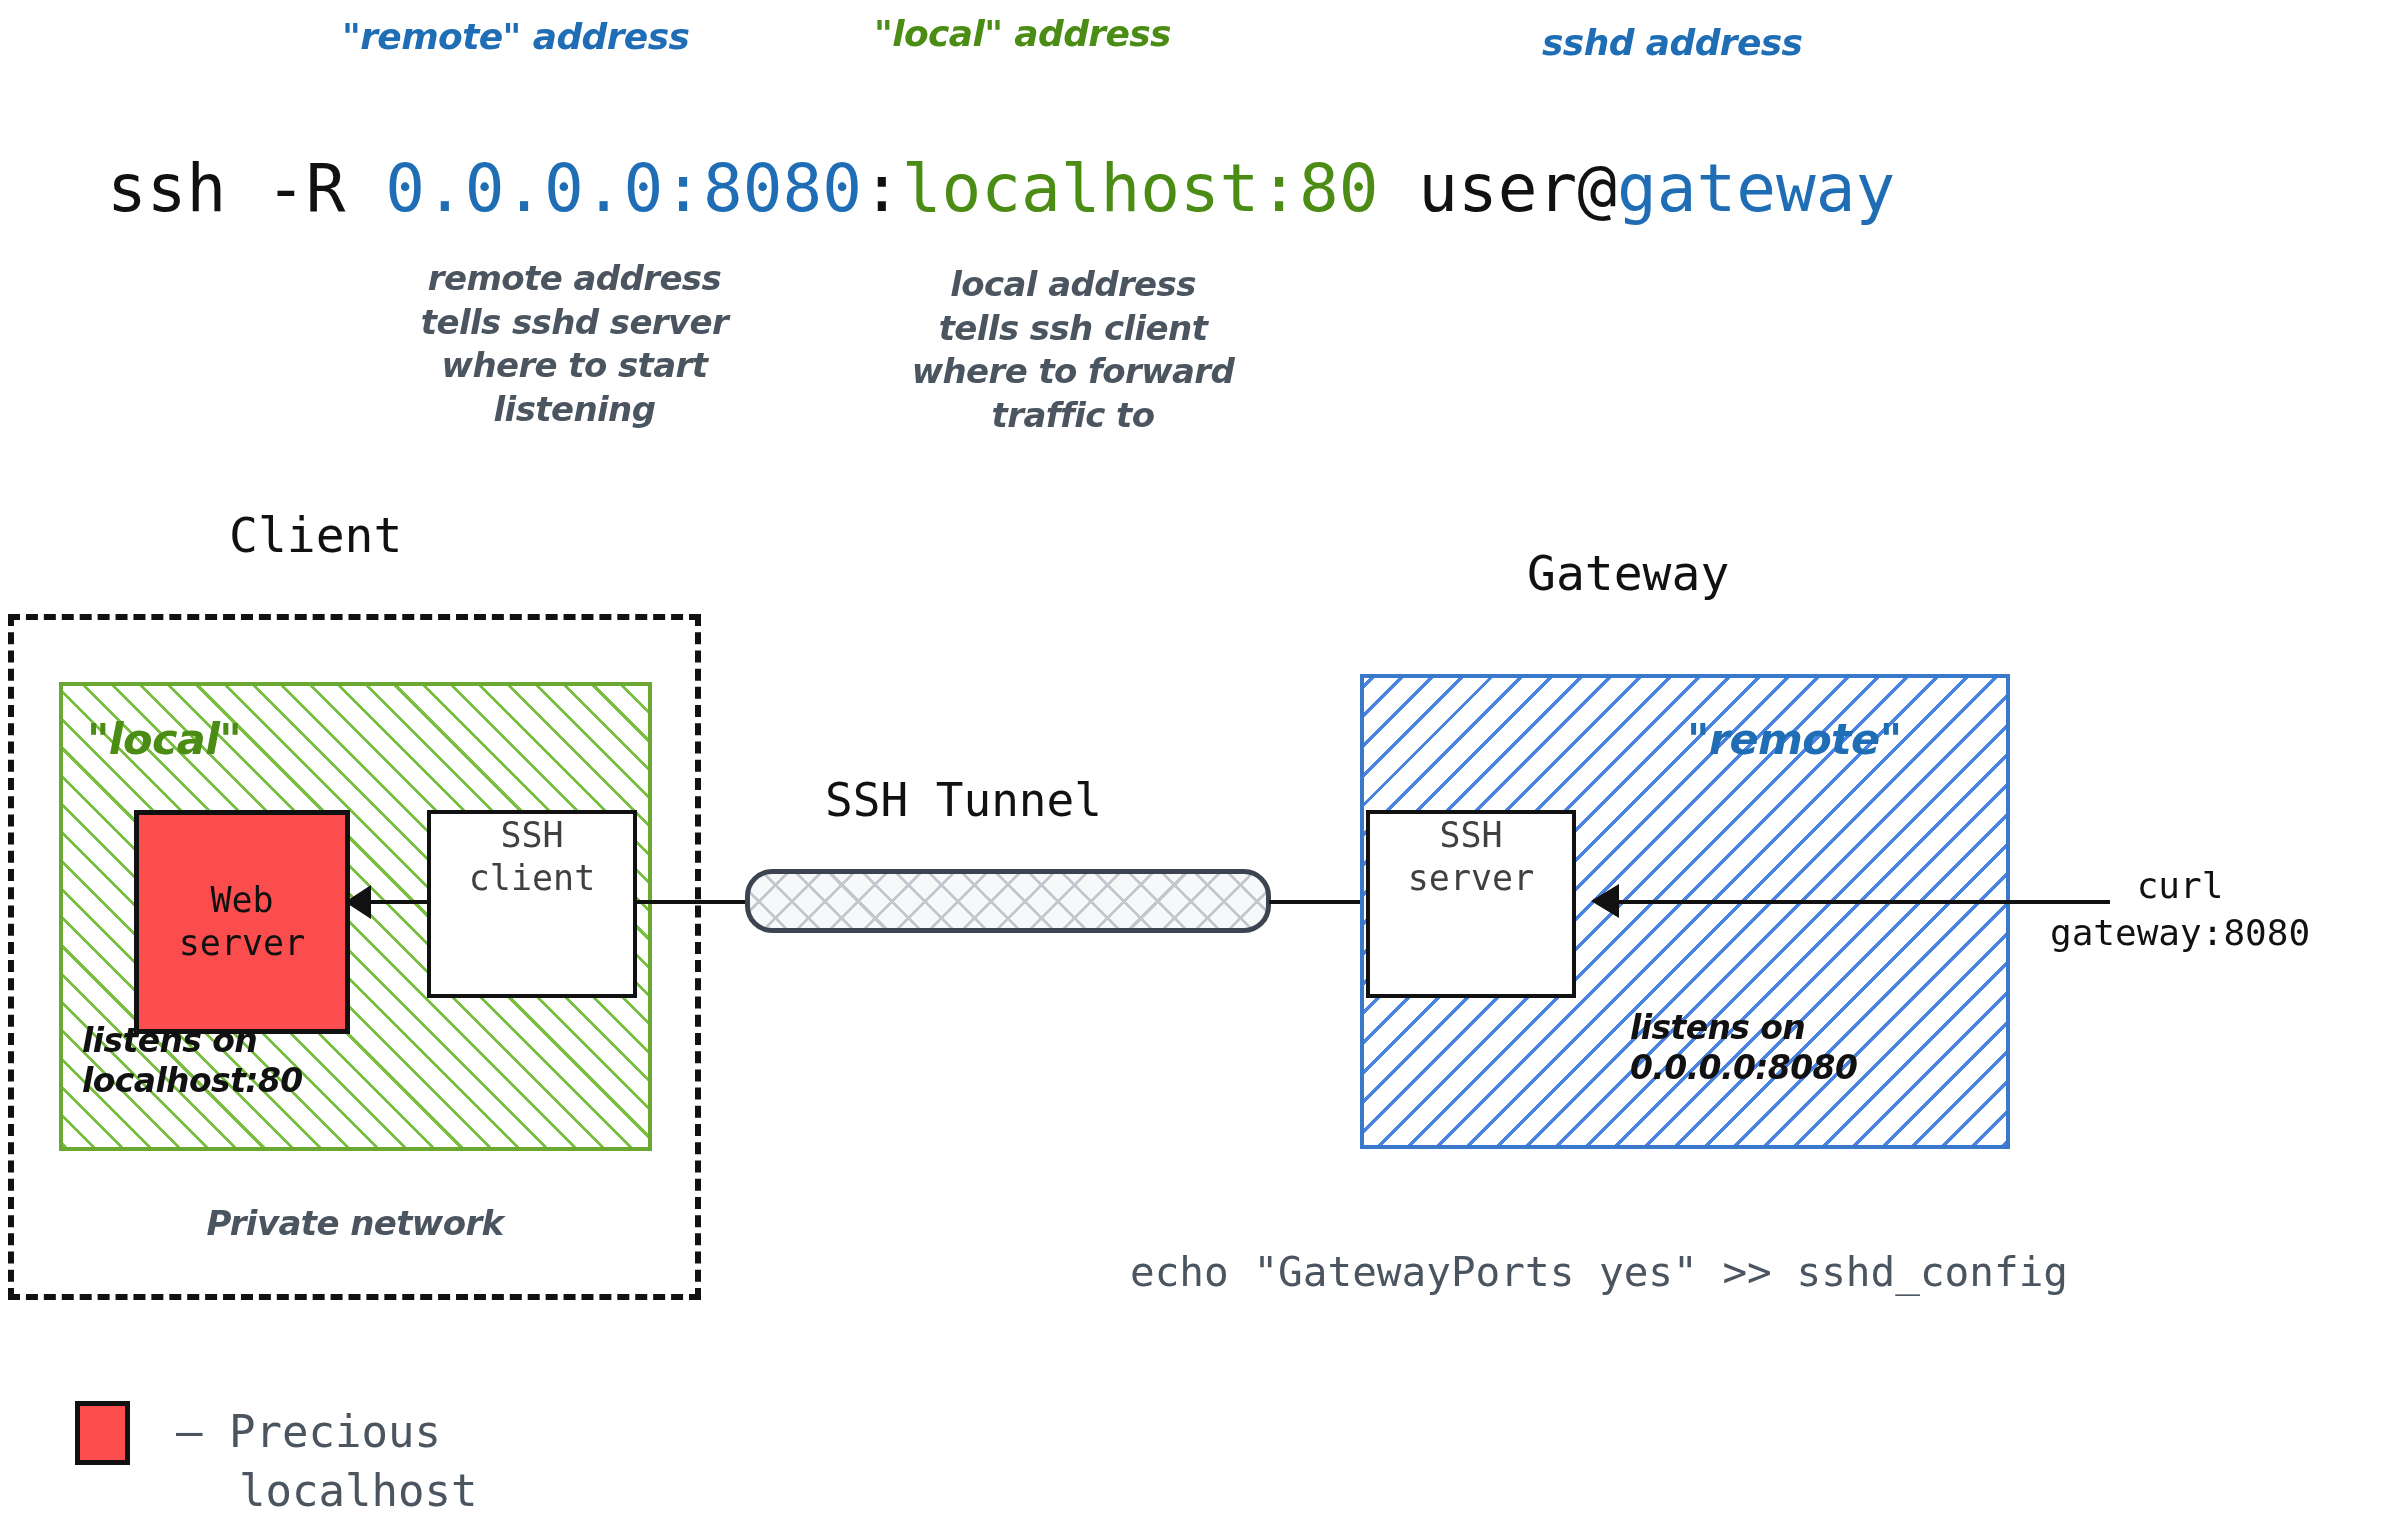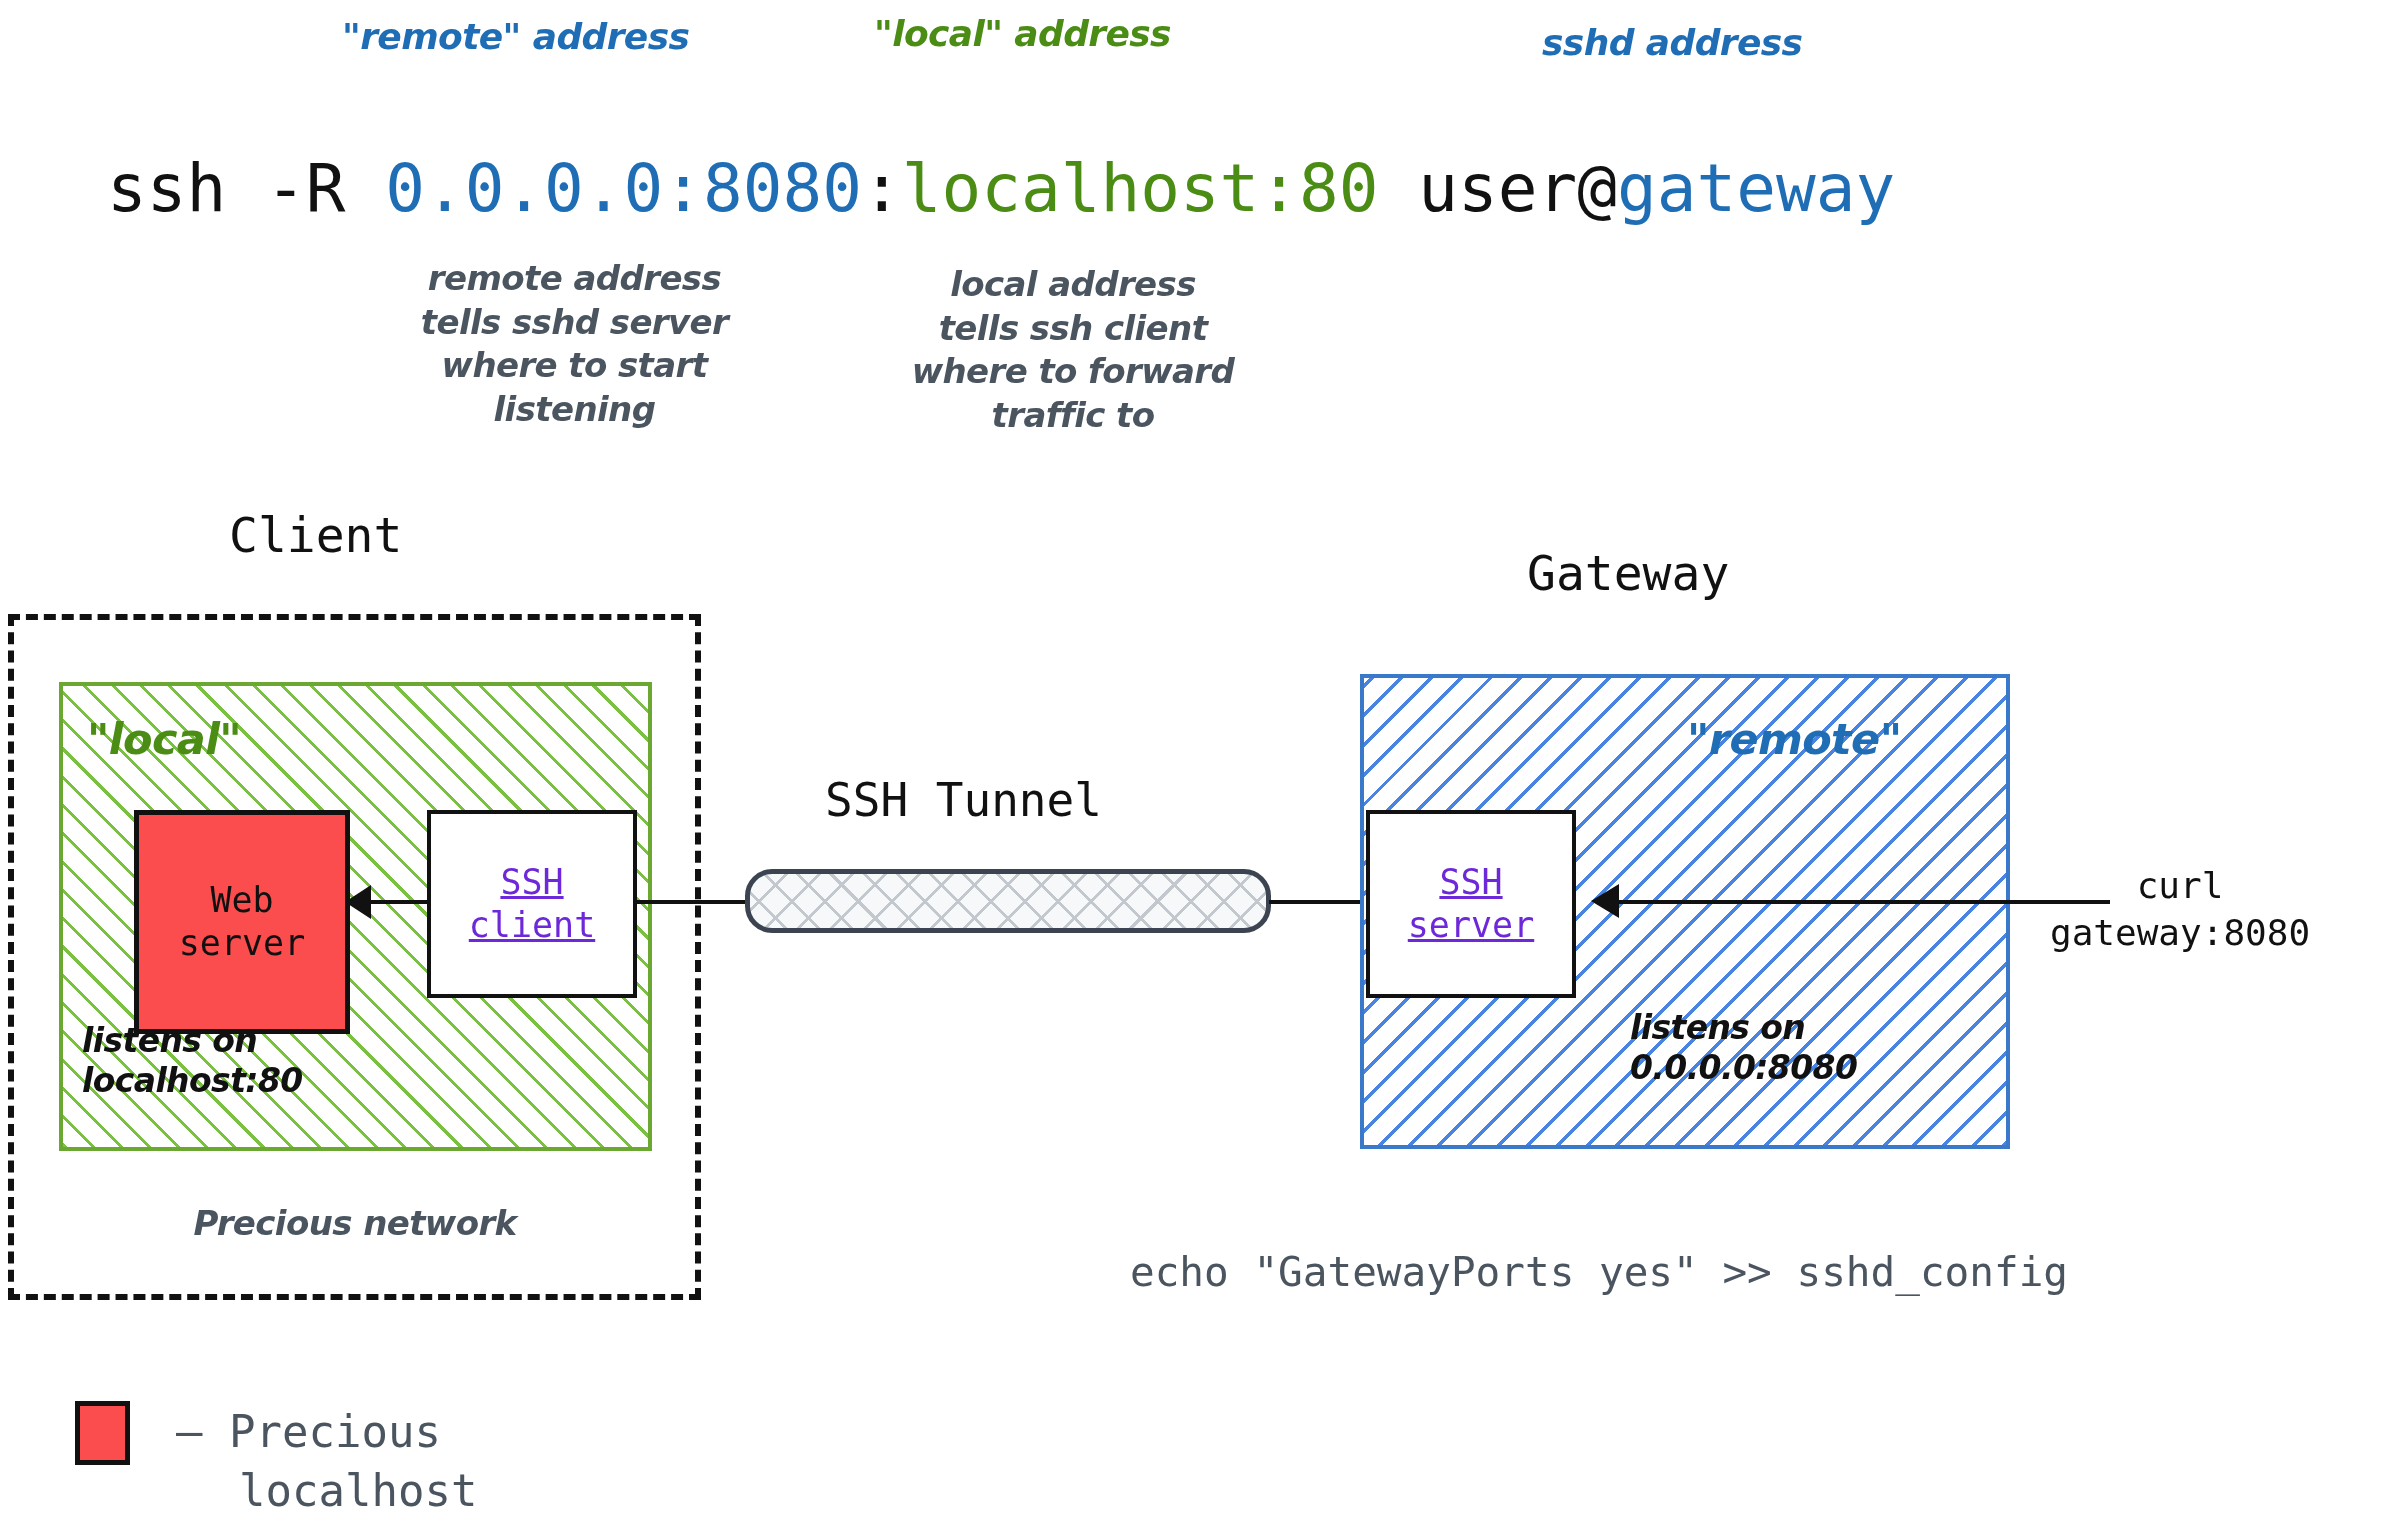--- a/index.html
+++ b/index.html
@@ -15,23 +15,23 @@
 
   .toplabel{font-size:36px;white-space:nowrap;}
   .cmd{font-size:66px;font-weight:500;white-space:nowrap;color:#111;margin-left:44px;}
   .cmd .blue{color:#1f6eb5;}
   .cmd .green{color:#4a8c14;}
 
   .note{font-size:34px;line-height:1.28;color:#4b5560;text-align:center;}
 
   .boxtitle{font-size:48px;color:#111;white-space:nowrap;font-weight:500;}
 
-  .nodebox{background:#fff;border:4.1px solid #111;display:flex;align-items:center;
+  .nodebox{background:#fff;border:4.1px solid #111;display:flex;
            justify-content:center;text-align:center;line-height:1.22;
-           font-size:35px;color:#6d28d9;box-sizing:border-box;text-decoration:underline;}
+           font-size:35px;color:#404040;box-sizing:border-box;}
   .nodebox span{display:block;}
 
   .redbox{background:#fb4d4d;border:5.3px solid #111;display:flex;align-items:center;
           justify-content:center;text-align:center;line-height:1.22;
           font-size:35px;color:#111;box-sizing:border-box;}
   .redbox span{display:block;}
 
   
   .hatch-green{
     box-sizing:border-box;border:4.1px solid #6aa832;
@@ -99,21 +99,21 @@
 
   <div class="abs dashedbox" style="left:8.2px;top:614px;width:693px;height:686px;"></div>
 
   <div class="abs hatch-green" style="left:59px;top:682px;width:593px;height:469px;"></div>
 
   <div class="abs hand zonelabel g" style="left:87px;top:714px;">"local"</div>
 
   <div class="abs hand inner-note" style="left:82px;top:1021px;white-space:pre-line;">listens on
 localhost:80</div>
 
-  <div class="abs hand note" style="left:144px;top:1202px;width:422px;">Precious network</div>
+  <div class="abs hand note" style="left:144px;top:1202px;width:422px;">Private network</div>
 
   <div class="abs redbox mono" style="left:134px;top:810px;width:216px;height:224px;">
     <span style="white-space:pre-line;">Web
 server</span>
   </div>
 
   <div class="abs nodebox mono" style="left:427px;top:810px;width:210px;height:188px;">
     <span style="white-space:pre-line;">SSH
 client</span>
   </div>

